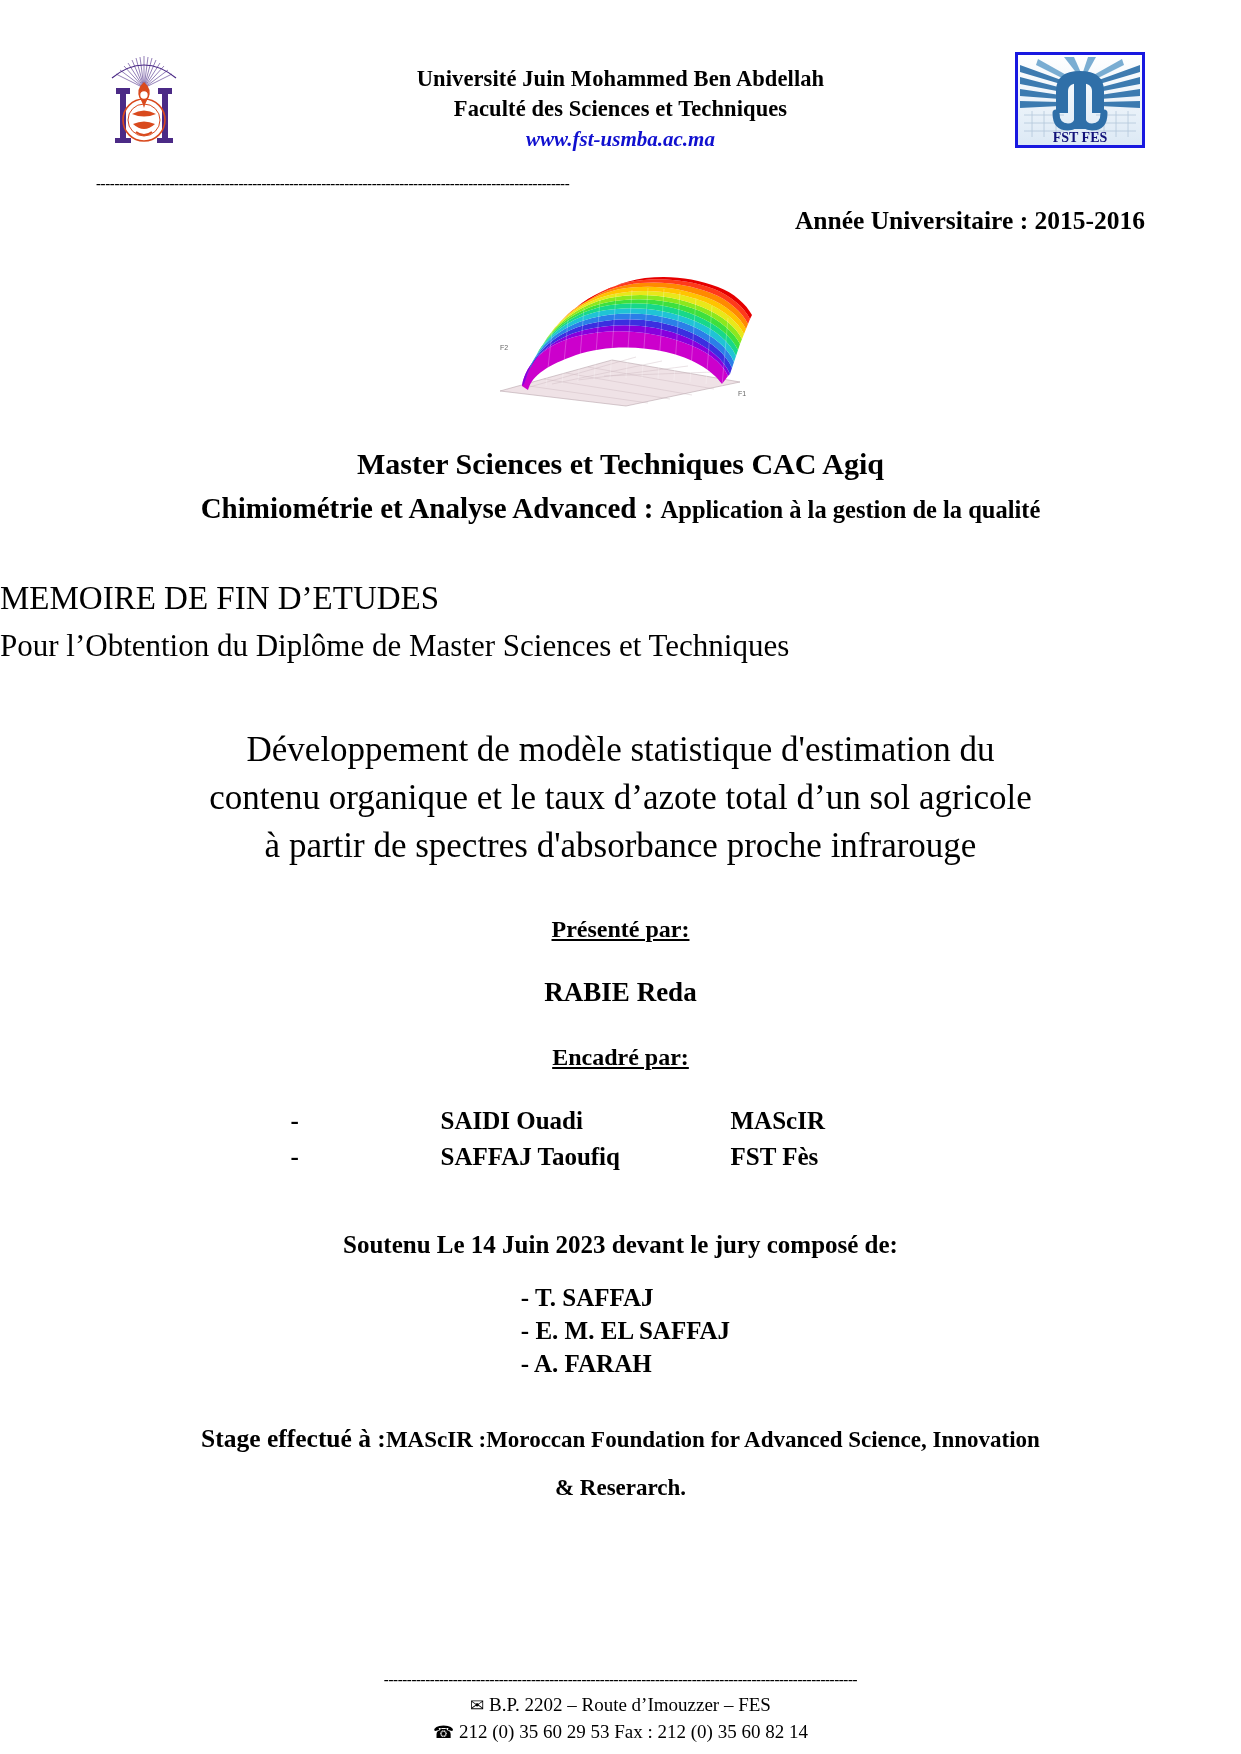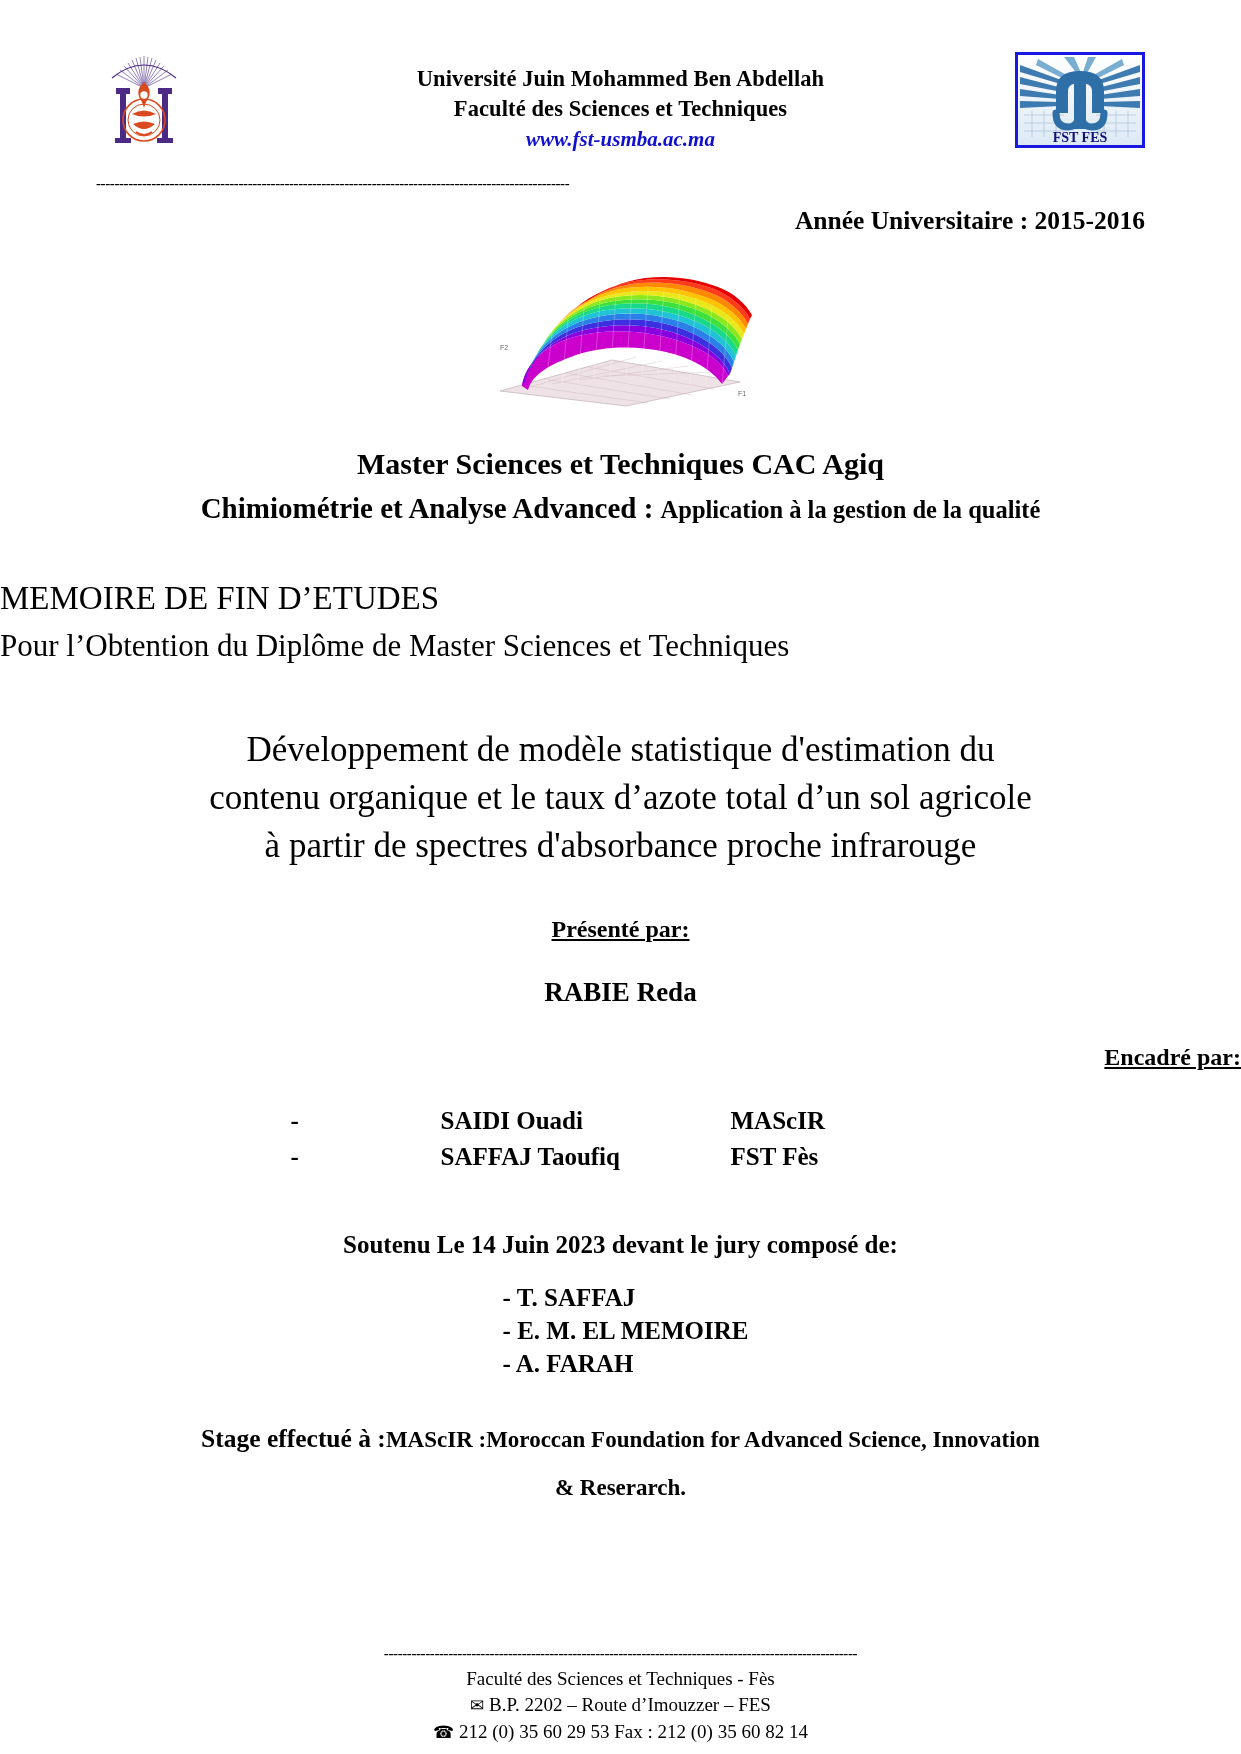--- a/index.html
+++ b/index.html
@@ -152,21 +152,21 @@
 
   .author {
     margin-top: 34px;
     text-align: center;
     font-weight: bold;
     font-size: 27px;
   }
 
   .encadre {
     margin-top: 36px;
-    text-align: right;
+    text-align: center;
     font-weight: bold;
     font-size: 24px;
   }
   .encadre span { text-decoration: underline; }
 
   
   .sup-table {
     margin: 32px auto 0 auto;
     border-collapse: collapse;
     font-weight: bold;
@@ -417,33 +417,32 @@
       <td class="sup-org">FST Fès</td>
     </tr>
   </tbody>
     </table>
 
   <div class="soutenu">Soutenu Le 14  Juin 2023  devant le jury composé de:</div>
 
   <div class="jury">
     <div class="jury-inner">
       <div>-  T.  SAFFAJ</div>
-      <div>-  E. M.  EL MEMOIRE</div>
+      <div>-  E. M.  EL SAFFAJ</div>
       <div>-  A.  FARAH</div>
     </div>
   </div>
 
   <div class="stage">
     <div><span class="big">Stage effectué à :</span><span class="mid">MAScIR :Moroccan Foundation for Advanced Science, Innovation</span></div>
     <div class="mid">&amp; Reserarch.</div>
   </div>
 
   <div class="footer">
     <div class="dashline">-------------------------------------------------------------------------------------------------------</div>
-    <div class="footer-line">Faculté des Sciences et Techniques -  Fès</div>
     <div class="footer-line">
       <span class="glyph">✉</span>
       <span>B.P. 2202 – Route d’Imouzzer – FES</span>
     </div>
     <div class="footer-line">
       <span class="glyph">☎</span>
       <span>212 (0) 35 60 29 53  Fax : 212 (0) 35 60 82 14</span>
     </div>
   </div>
 

